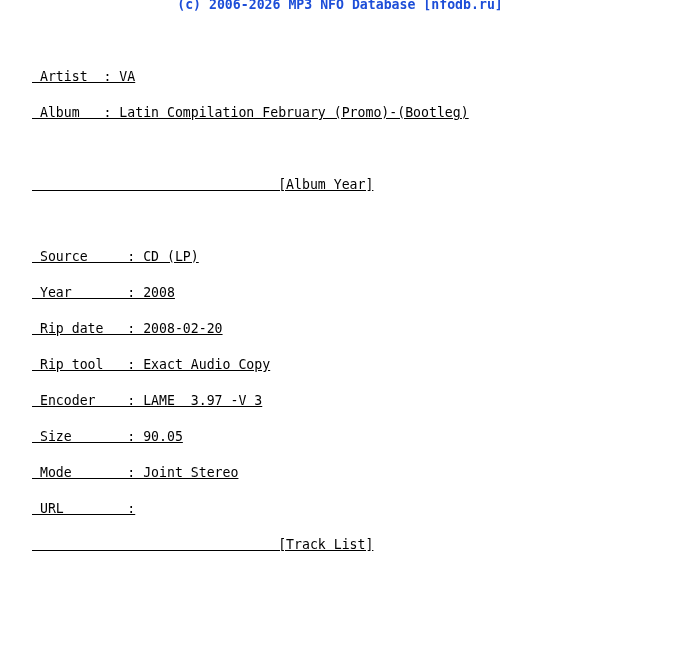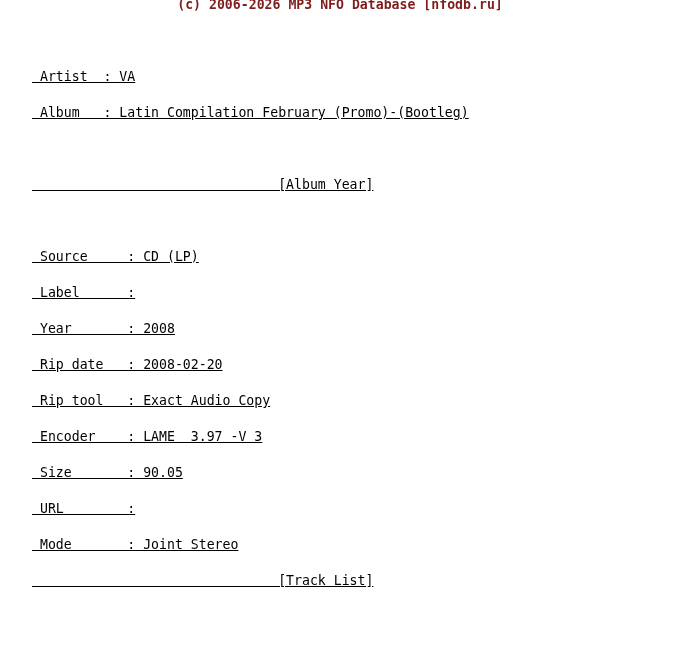--- a/index.html
+++ b/index.html
@@ -1,41 +1,40 @@
 <!DOCTYPE html>
 <html><head>
 <meta charset="utf-8">
 <style>
   html, body { margin:0; padding:0; background:#ffffff; }
   body { width:680px; height:660px; position:relative; overflow:hidden; }
   .mono { font-family: "DejaVu Sans Mono", "Liberation Mono", monospace; font-size:13.2px; line-height:12px; color:#000; white-space:pre; letter-spacing:0; }
-  .hdr { position:absolute; top:-1px; left:0; width:680px; text-align:center; color:#7f1d1d; font-family:"DejaVu Sans Mono","Liberation Mono",monospace; font-size:13.2px; line-height:12px; white-space:pre; font-weight:bold;}
+  .hdr { position:absolute; top:-1px; left:0; width:680px; text-align:center; color:#1d4ed8; font-family:"DejaVu Sans Mono","Liberation Mono",monospace; font-size:13.2px; line-height:12px; white-space:pre; font-weight:bold;}
   .blk { position:absolute; left:32px; }
   .line { height:12px; display:block;text-decoration:underline; }
 </style>
 </head>
 <body>
 
 <div class="hdr">(c) 2006-2026 MP3 NFO Database [nfodb.ru]</div>
 
 <div class="blk mono" style="top:47px;">
   <span class="line"> Artist  : VA</span>
   <span class="line"> Album   : Latin Compilation February (Promo)-(Bootleg)</span>
   <span class="line"></span>
   <span class="line">                               [Album Year]</span>
   <span class="line"></span>
   <span class="line"> Source     : CD (LP)</span>
-  <span class="line"> Label      :</span>
   <span class="line"> Year       : 2008</span>
   <span class="line"> Rip date   : 2008-02-20</span>
   <span class="line"> Rip tool   : Exact Audio Copy</span>
   <span class="line"> Encoder    : LAME  3.97 -V 3</span>
   <span class="line"> Size       : 90.05</span>
+  <span class="line"> Mode       : Joint Stereo</span>
   <span class="line"> URL        :</span>
-  <span class="line"> Mode       : Joint Stereo</span>
   <span class="line">                               [Track List]</span>
   <span class="line"></span>
   
   
   
   
   
   
   
   

